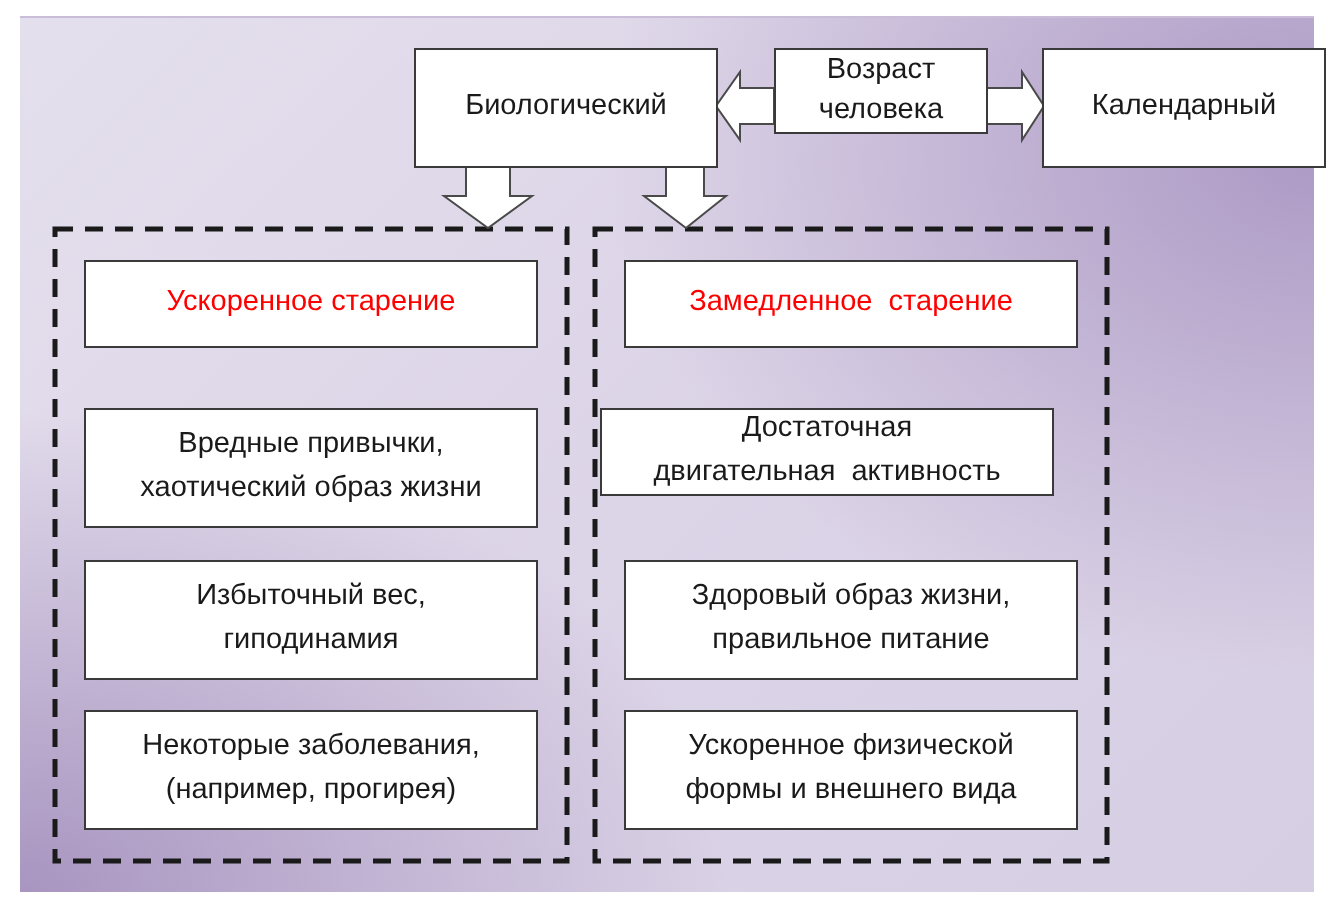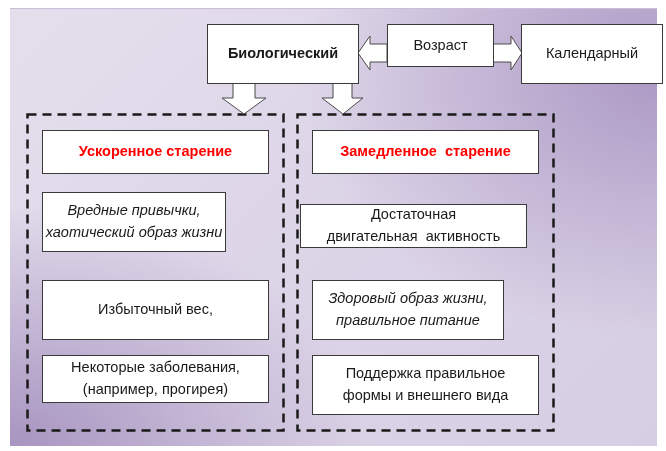--- a/index.html
+++ b/index.html
@@ -10,21 +10,21 @@
       radial-gradient(ellipse 55% 60% at 100% 15%, rgba(170,150,195,0.95) 0%, rgba(170,150,195,0) 100%),
       radial-gradient(ellipse 55% 55% at 0% 100%, rgba(165,145,190,0.95) 0%, rgba(165,145,190,0) 100%),
       linear-gradient(135deg, #e4dfed 0%, #dcd4e7 50%, #d6cee3 100%);
     border-top:1px solid #c9bdd8;
   }
   .box {
     position:absolute; background:#ffffff; border:1.5px solid #3a3a3a;
     box-sizing:border-box; display:flex; align-items:center; justify-content:center;
     text-align:center; font-size:14.5px; color:#1a1a1a; line-height:1.5;
   }
-  .box.title { color:#ff0000; font-weight:bold; font-size:14.5px; }
+  .box.title { color:#ff0000; font-weight:normal; font-size:14.5px; }
   .box span { display:block; }
   svg { position:absolute; left:0; top:0; overflow:visible; }
 </style>
 </head>
 <body>
 
 <div class="bg"></div>
 
 <svg width="666" height="451">
 
@@ -33,66 +33,68 @@
 
   <polygon points="387,44 370,44 370,36 358,53 370,70 370,62 387,62" fill="#ffffff" stroke="#4a4a4a" stroke-width="1"></polygon>
 
   <polygon points="493,44 511,44 511,36 522,53 511,70 511,62 493,62" fill="#ffffff" stroke="#4a4a4a" stroke-width="1"></polygon>
 
   <polygon points="233,83 255,83 255,98 266,98 244,114 222,98 233,98" fill="#ffffff" stroke="#4a4a4a" stroke-width="1"></polygon>
 
   <polygon points="333,83 352,83 352,98 363,98 343,114 322,98 333,98" fill="#ffffff" stroke="#4a4a4a" stroke-width="1"></polygon>
 </svg>
 
-<div class="box" style="left:207px; top:24px; width:152px; height:60px;font-weight:bold;">
+<div class="box" style="left:207px; top:24px; width:152px; height:60px;">
   <span>Биологический</span>
 </div>
 <div class="box" style="left:387px; top:24px; width:107px; height:43px; line-height:1.35;">
   <div>
     <span>Возраст</span>
+    <span>человека</span>
   </div>
 </div>
 <div class="box" style="left:521px; top:24px; width:142px; height:60px;">
   <span>Календарный</span>
 </div>
 
 <div class="box title" style="left:42px; top:130px; width:227px; height:44px;">
   <span>Ускоренное старение</span>
 </div>
-<div class="box" style="left:42px; top:192px; width:184px; height:60px;font-style:italic;">
+<div class="box" style="left:42px; top:204px; width:227px; height:60px;">
   <div>
     <span>Вредные привычки,</span>
     <span>хаотический образ жизни</span>
   </div>
 </div>
 <div class="box" style="left:42px; top:280px; width:227px; height:60px;">
   <div>
     <span>Избыточный вес,</span>
+    <span>гиподинамия</span>
   </div>
 </div>
-<div class="box" style="left:42px; top:355px; width:227px; height:48px;">
+<div class="box" style="left:42px; top:355px; width:227px; height:60px;">
   <div>
     <span>Некоторые заболевания,</span>
     <span>(например, прогирея)</span>
   </div>
 </div>
 
 <div class="box title" style="left:312px; top:130px; width:227px; height:44px;text-align:center;">
   <span style="white-space:pre;">Замедленное  старение</span>
 </div>
 <div class="box" style="left:300px; top:204px; width:227px; height:44px;">
   <div>
     <span>Достаточная</span>
     <span style="white-space:pre;">двигательная  активность</span>
   </div>
 </div>
-<div class="box" style="left:312px; top:280px; width:192px; height:60px;font-style:italic;">
+<div class="box" style="left:312px; top:280px; width:227px; height:60px;">
   <div>
     <span>Здоровый образ жизни,</span>
     <span>правильное питание</span>
   </div>
 </div>
 <div class="box" style="left:312px; top:355px; width:227px; height:60px;">
   <div>
-    <span>Поддержка правильное</span>
+    <span>Ускоренное физической</span>
     <span>формы и внешнего вида</span>
   </div>
 </div>
 
 </body></html>

